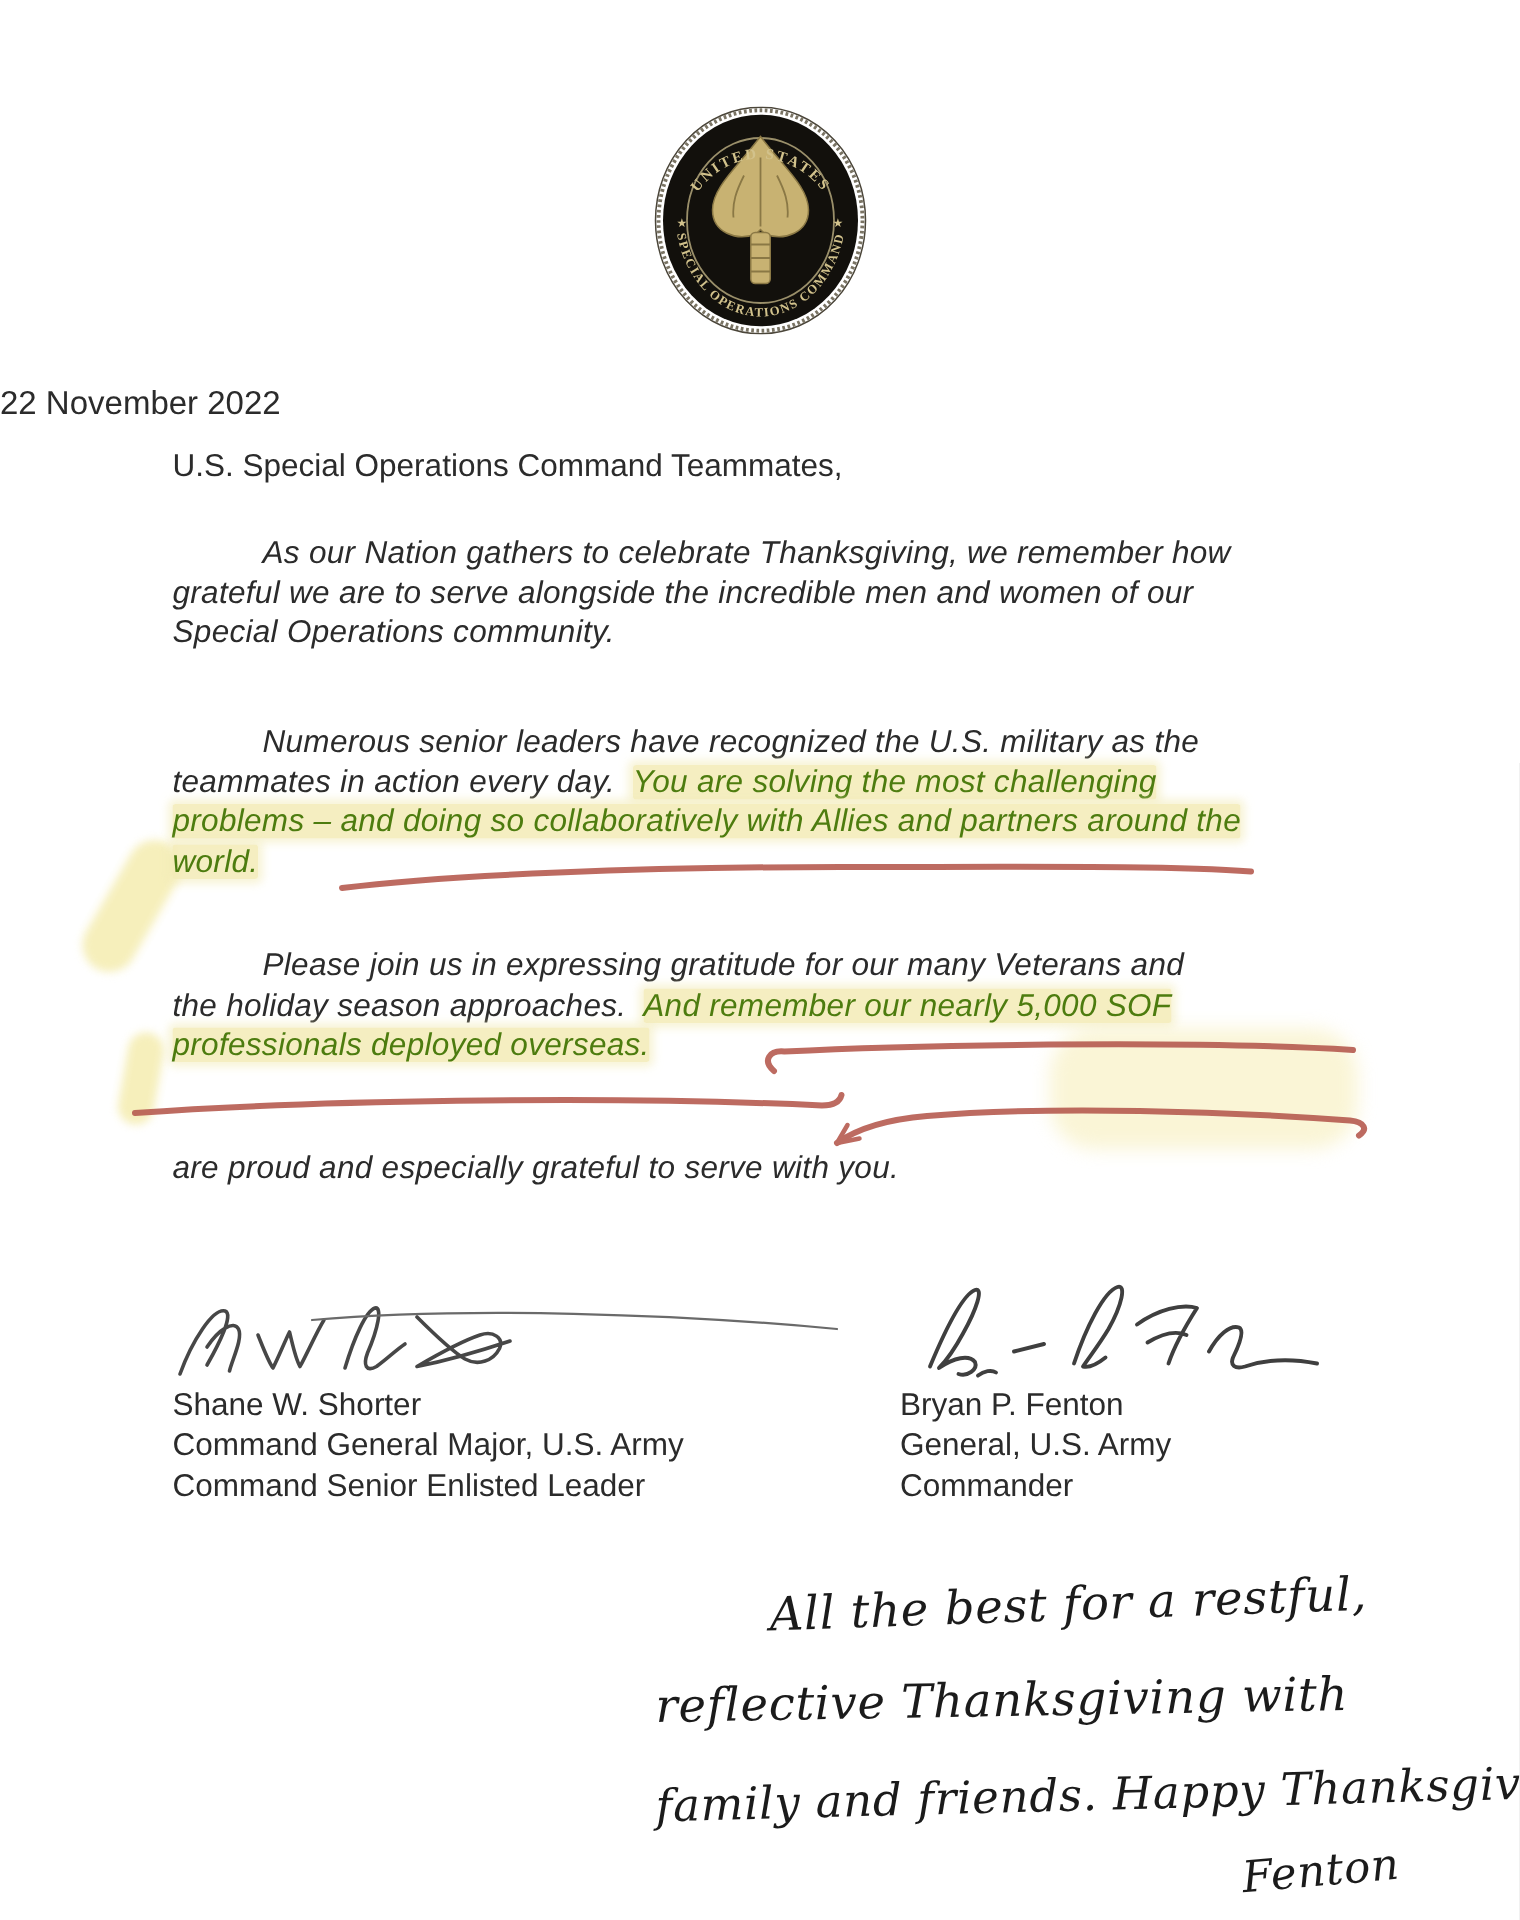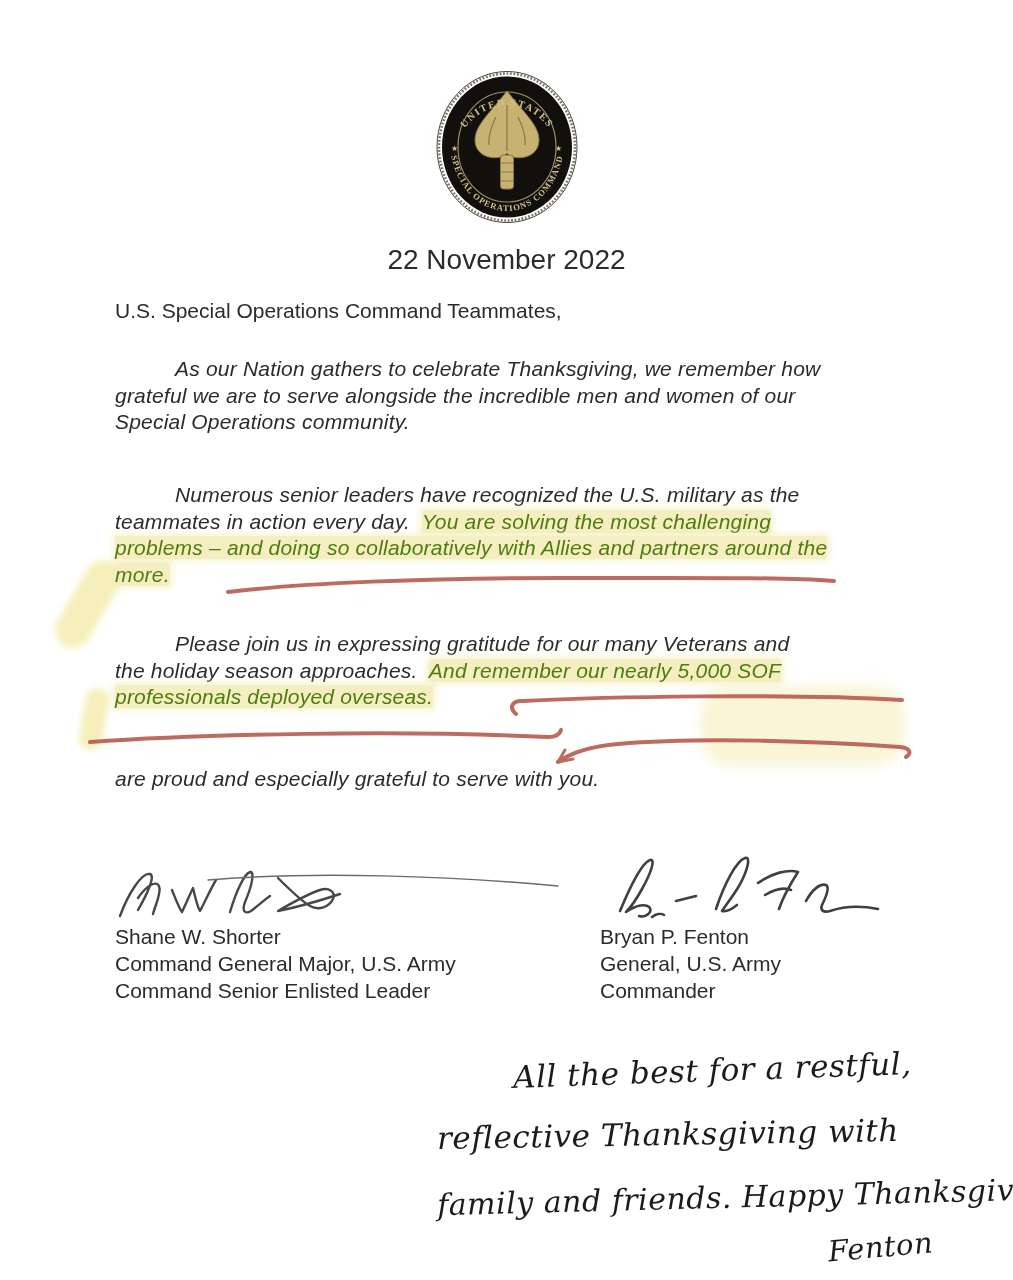--- a/index.html
+++ b/index.html
@@ -1,19 +1,19 @@
 <!DOCTYPE html>
 <html><head>
 <meta charset="utf-8">
 <style>
   html,body{margin:0;padding:0;background:#e8e8e8;}
   .page{position:relative;width:1013px;height:1280px;margin:0 auto;background:#ffffff;
         font-family:"Liberation Sans",sans-serif;color:#2b2b2b;overflow:hidden;}
   .abs{position:absolute;}
-  .date{position:absolute;top:244px;left:0;width:100%;text-align:center;font-size:28px;}
+  .date{position:absolute;top:256px;left:0;width:100%;font-size:22px;}
   .salutation{position:absolute;left:115px;top:299px;font-size:21px;white-space:pre;}
   .para{position:absolute;left:115px;width:812px;font-style:italic;}
   .line{white-space:pre;font-size:21px;line-height:26.5px;letter-spacing:.2px;}
   .ind{padding-left:60px;}
   .hl{background:rgba(243,235,182,.85);color:#4d7c0f;border-radius:2px;
       box-shadow:0 0 6px 3px rgba(243,235,182,.55);}
   .blob{position:absolute;background:rgba(243,233,164,.75);filter:blur(3px);border-radius:18px;}
   .sigtext{position:absolute;font-size:21px;line-height:27px;}
   .pen{position:absolute;inset:0;pointer-events:none;}
   .note{position:absolute;font-family:"DejaVu Serif",serif;font-style:italic;color:#1b1b1b;
@@ -64,21 +64,21 @@
   <div class="para" style="top:356px">
     <div class="line ind"><span>As our Nation gathers to celebrate Thanksgiving, we remember how</span></div>
     <div class="line"><span>grateful we are to serve alongside the incredible men and women of our</span></div>
     <div class="line"><span>Special Operations community.</span></div>
   </div>
 
   <div class="para" style="top:482px">
     <div class="line ind"><span>Numerous senior leaders have recognized the U.S. military as the</span></div>
     <div class="line"><span>teammates in action every day.  </span><span class="hl">You are solving the most challenging</span></div>
     <div class="line"><span class="hl">problems – and doing so collaboratively with Allies and partners around the</span></div>
-    <div class="line"><span class="hl">more.</span></div>
+    <div class="line"><span class="hl">world.</span></div>
   </div>
 
   <div class="para" style="top:631px">
     <div class="line ind"><span>Please join us in expressing gratitude for our many Veterans and</span></div>
     <div class="line"><span>the holiday season approaches.  </span><span class="hl">And remember our nearly 5,000 SOF</span></div>
     <div class="line"><span class="hl">professionals deployed overseas.</span></div>
   </div>
 
   <div class="para" style="top:766px">
     <div class="line"><span>are proud and especially grateful to serve with you.</span></div>

